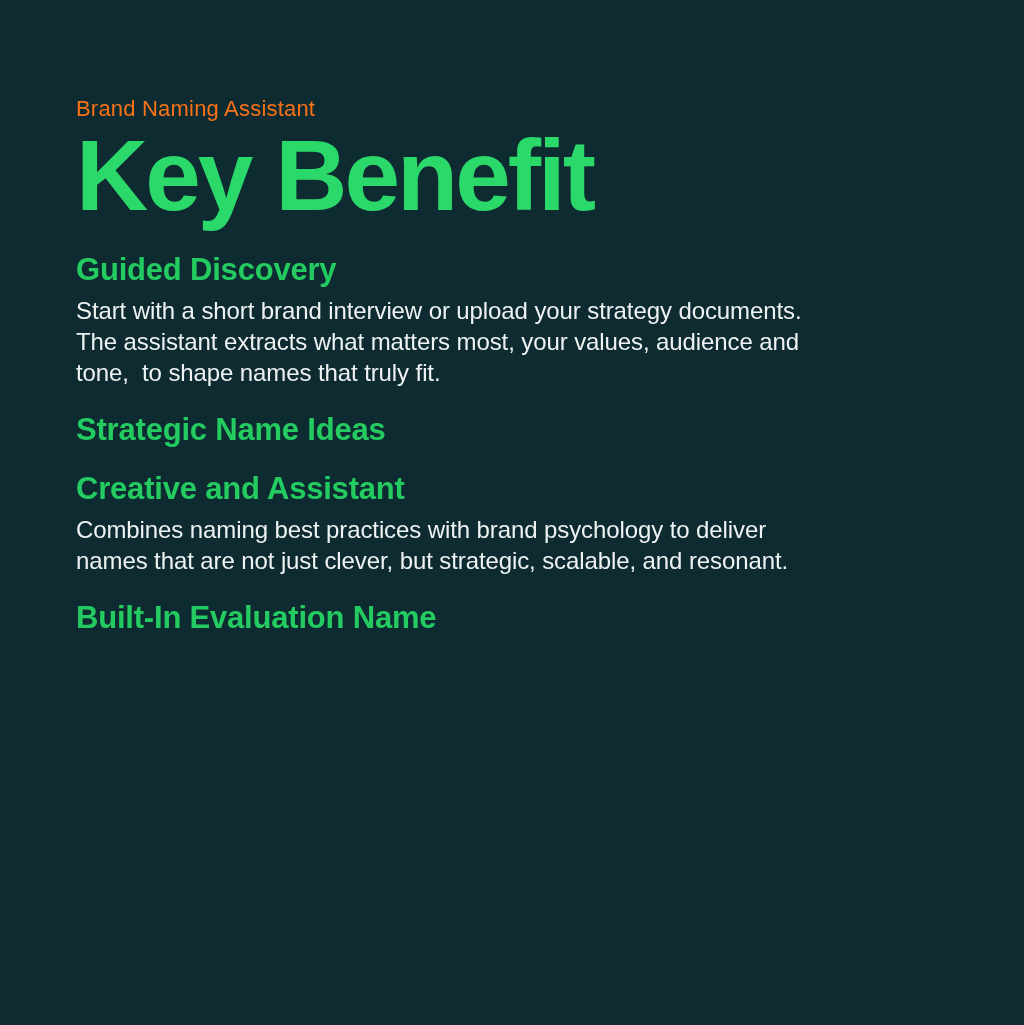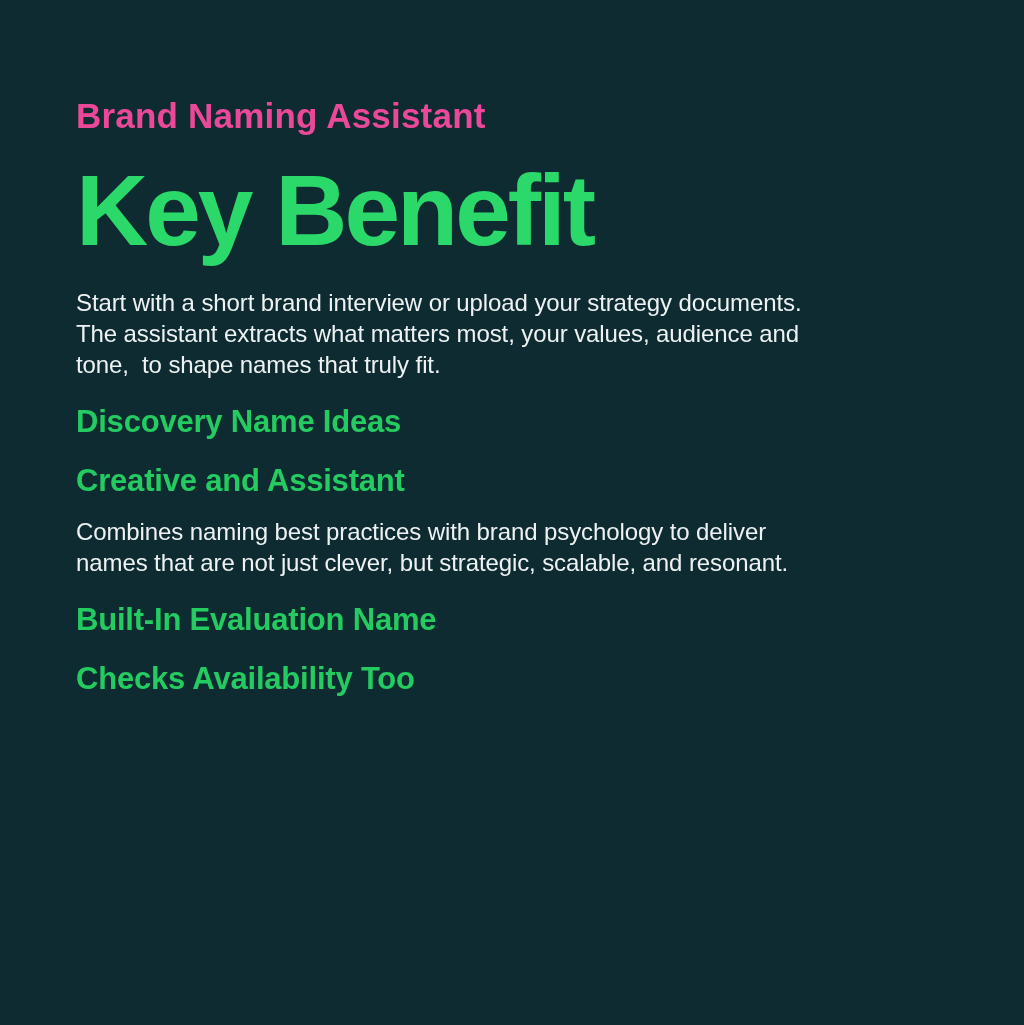--- a/index.html
+++ b/index.html
@@ -15,85 +15,85 @@
     overflow: hidden;
     font-family: "Liberation Sans", sans-serif;
   }
   .content {
     position: absolute;
     top: 97px;
     left: 76px;
     right: 40px;
   }
   .eyebrow {
-    color: #ec4899;
-    font-size: 35px;
-    font-weight: 700;
+    color: #f97316;
+    font-size: 22px;
+    font-weight: 400;
     line-height: 1.1;
     letter-spacing: 0.2px;
   }
   .hero-title {
     color: #2bd96a;
     font-size: 100px;
     font-weight: 800;
     letter-spacing: -3px;
     line-height: 1.05;
-    margin-top: 22px;
+    margin-top: 2px;
   }
   .section {
     margin-top: 24px;
   }
   .section:first-of-type {
     margin-top: 44px;
   }
   .section-heading {
     color: #24cb60;
     font-size: 31px;
     font-weight: 700;
     line-height: 1.15;
     letter-spacing: -0.2px;
   }
   .section-body {
     color: #eef2f2;
     font-size: 24px;
     font-weight: 400;
     line-height: 31px;
     letter-spacing: -0.1px;
-    margin-top: 17px;
+    margin-top: 7px;
     white-space: pre-wrap;
   }
 </style>
 </head>
 <body>
 
 <div class="canvas">
   <div class="content">
 
     <div class="eyebrow">Brand Naming Assistant</div>
 
     <div class="hero-title">Key Benefit</div>
 
     <div class="section">
+      <div class="section-heading">Guided Discovery</div>
       <div class="section-body">Start with a short brand interview or upload your strategy documents.
 The assistant extracts what matters most, your values, audience and
 tone,  to shape names that truly fit.</div>
     </div>
 
     <div class="section">
-      <div class="section-heading">Discovery Name Ideas</div>
+      <div class="section-heading">Strategic Name Ideas</div>
     </div>
 
     <div class="section">
       <div class="section-heading">Creative and Assistant</div>
       <div class="section-body">Combines naming best practices with brand psychology to deliver
 names that are not just clever, but strategic, scalable, and resonant.</div>
     </div>
 
     <div class="section">
       <div class="section-heading">Built-In Evaluation Name</div>
     </div>
 
     <div class="section">
-      <div class="section-heading">Checks Availability Too</div>
     </div>
 
   </div>
 </div>
 
 </body></html>

